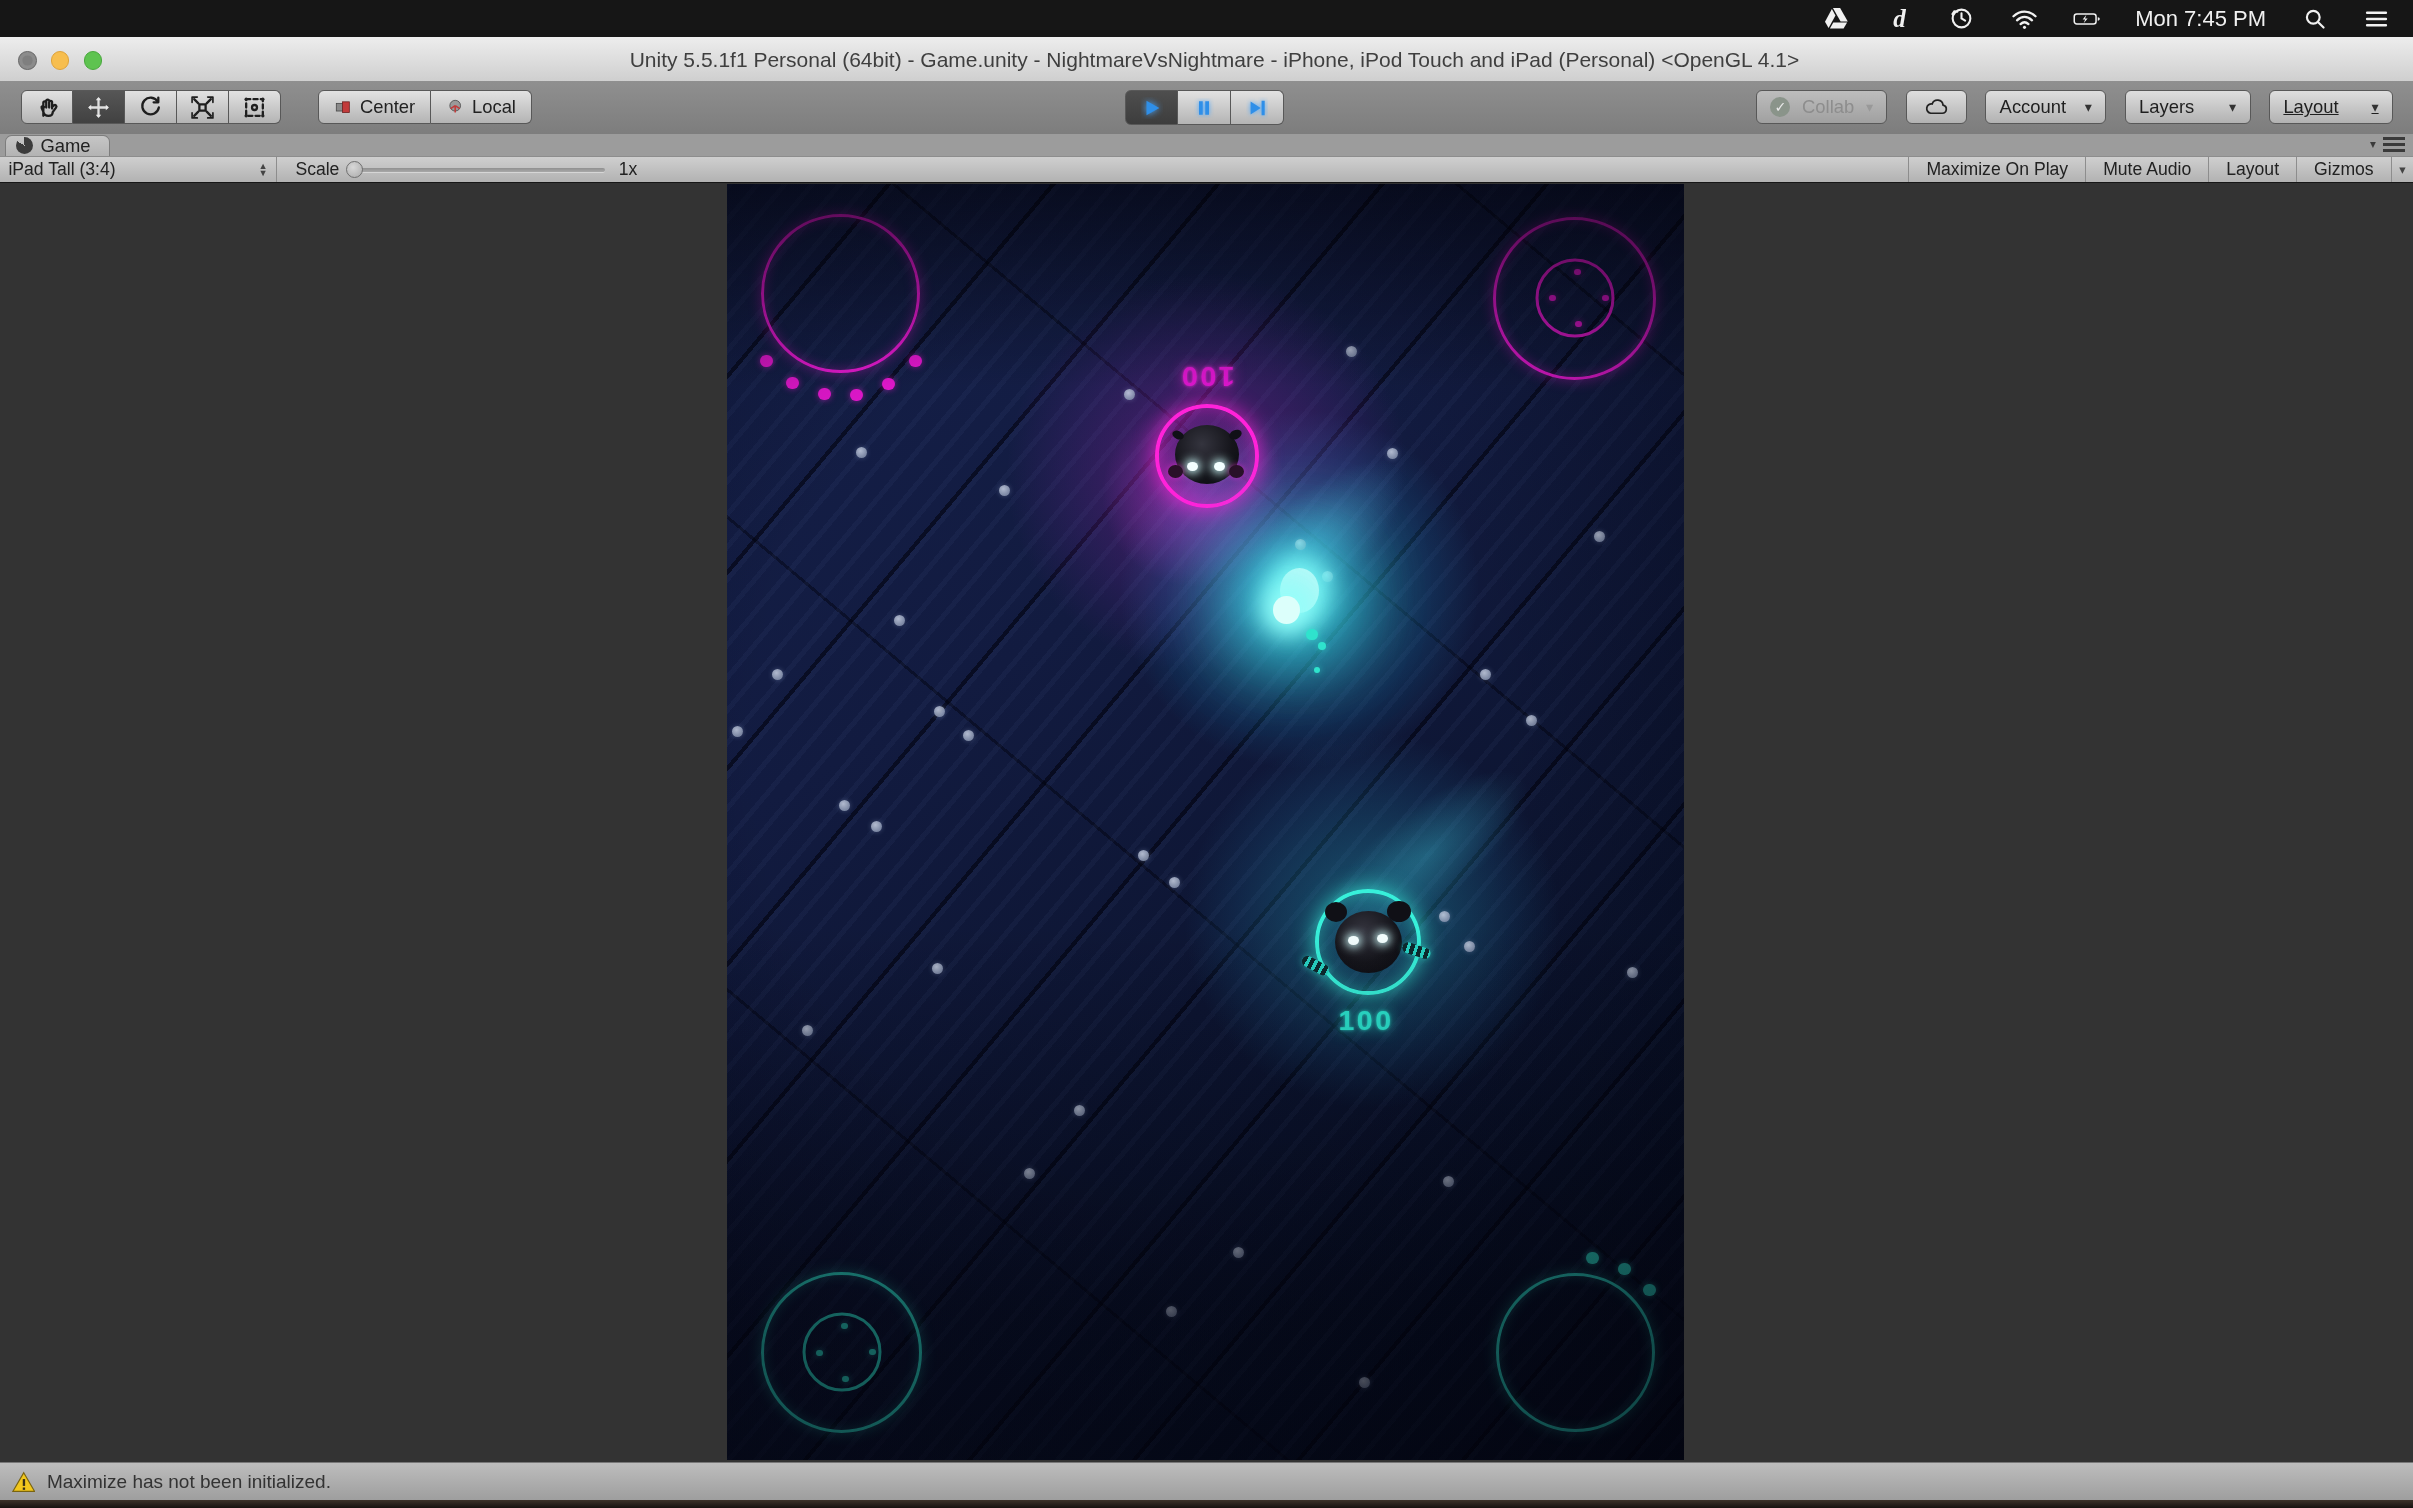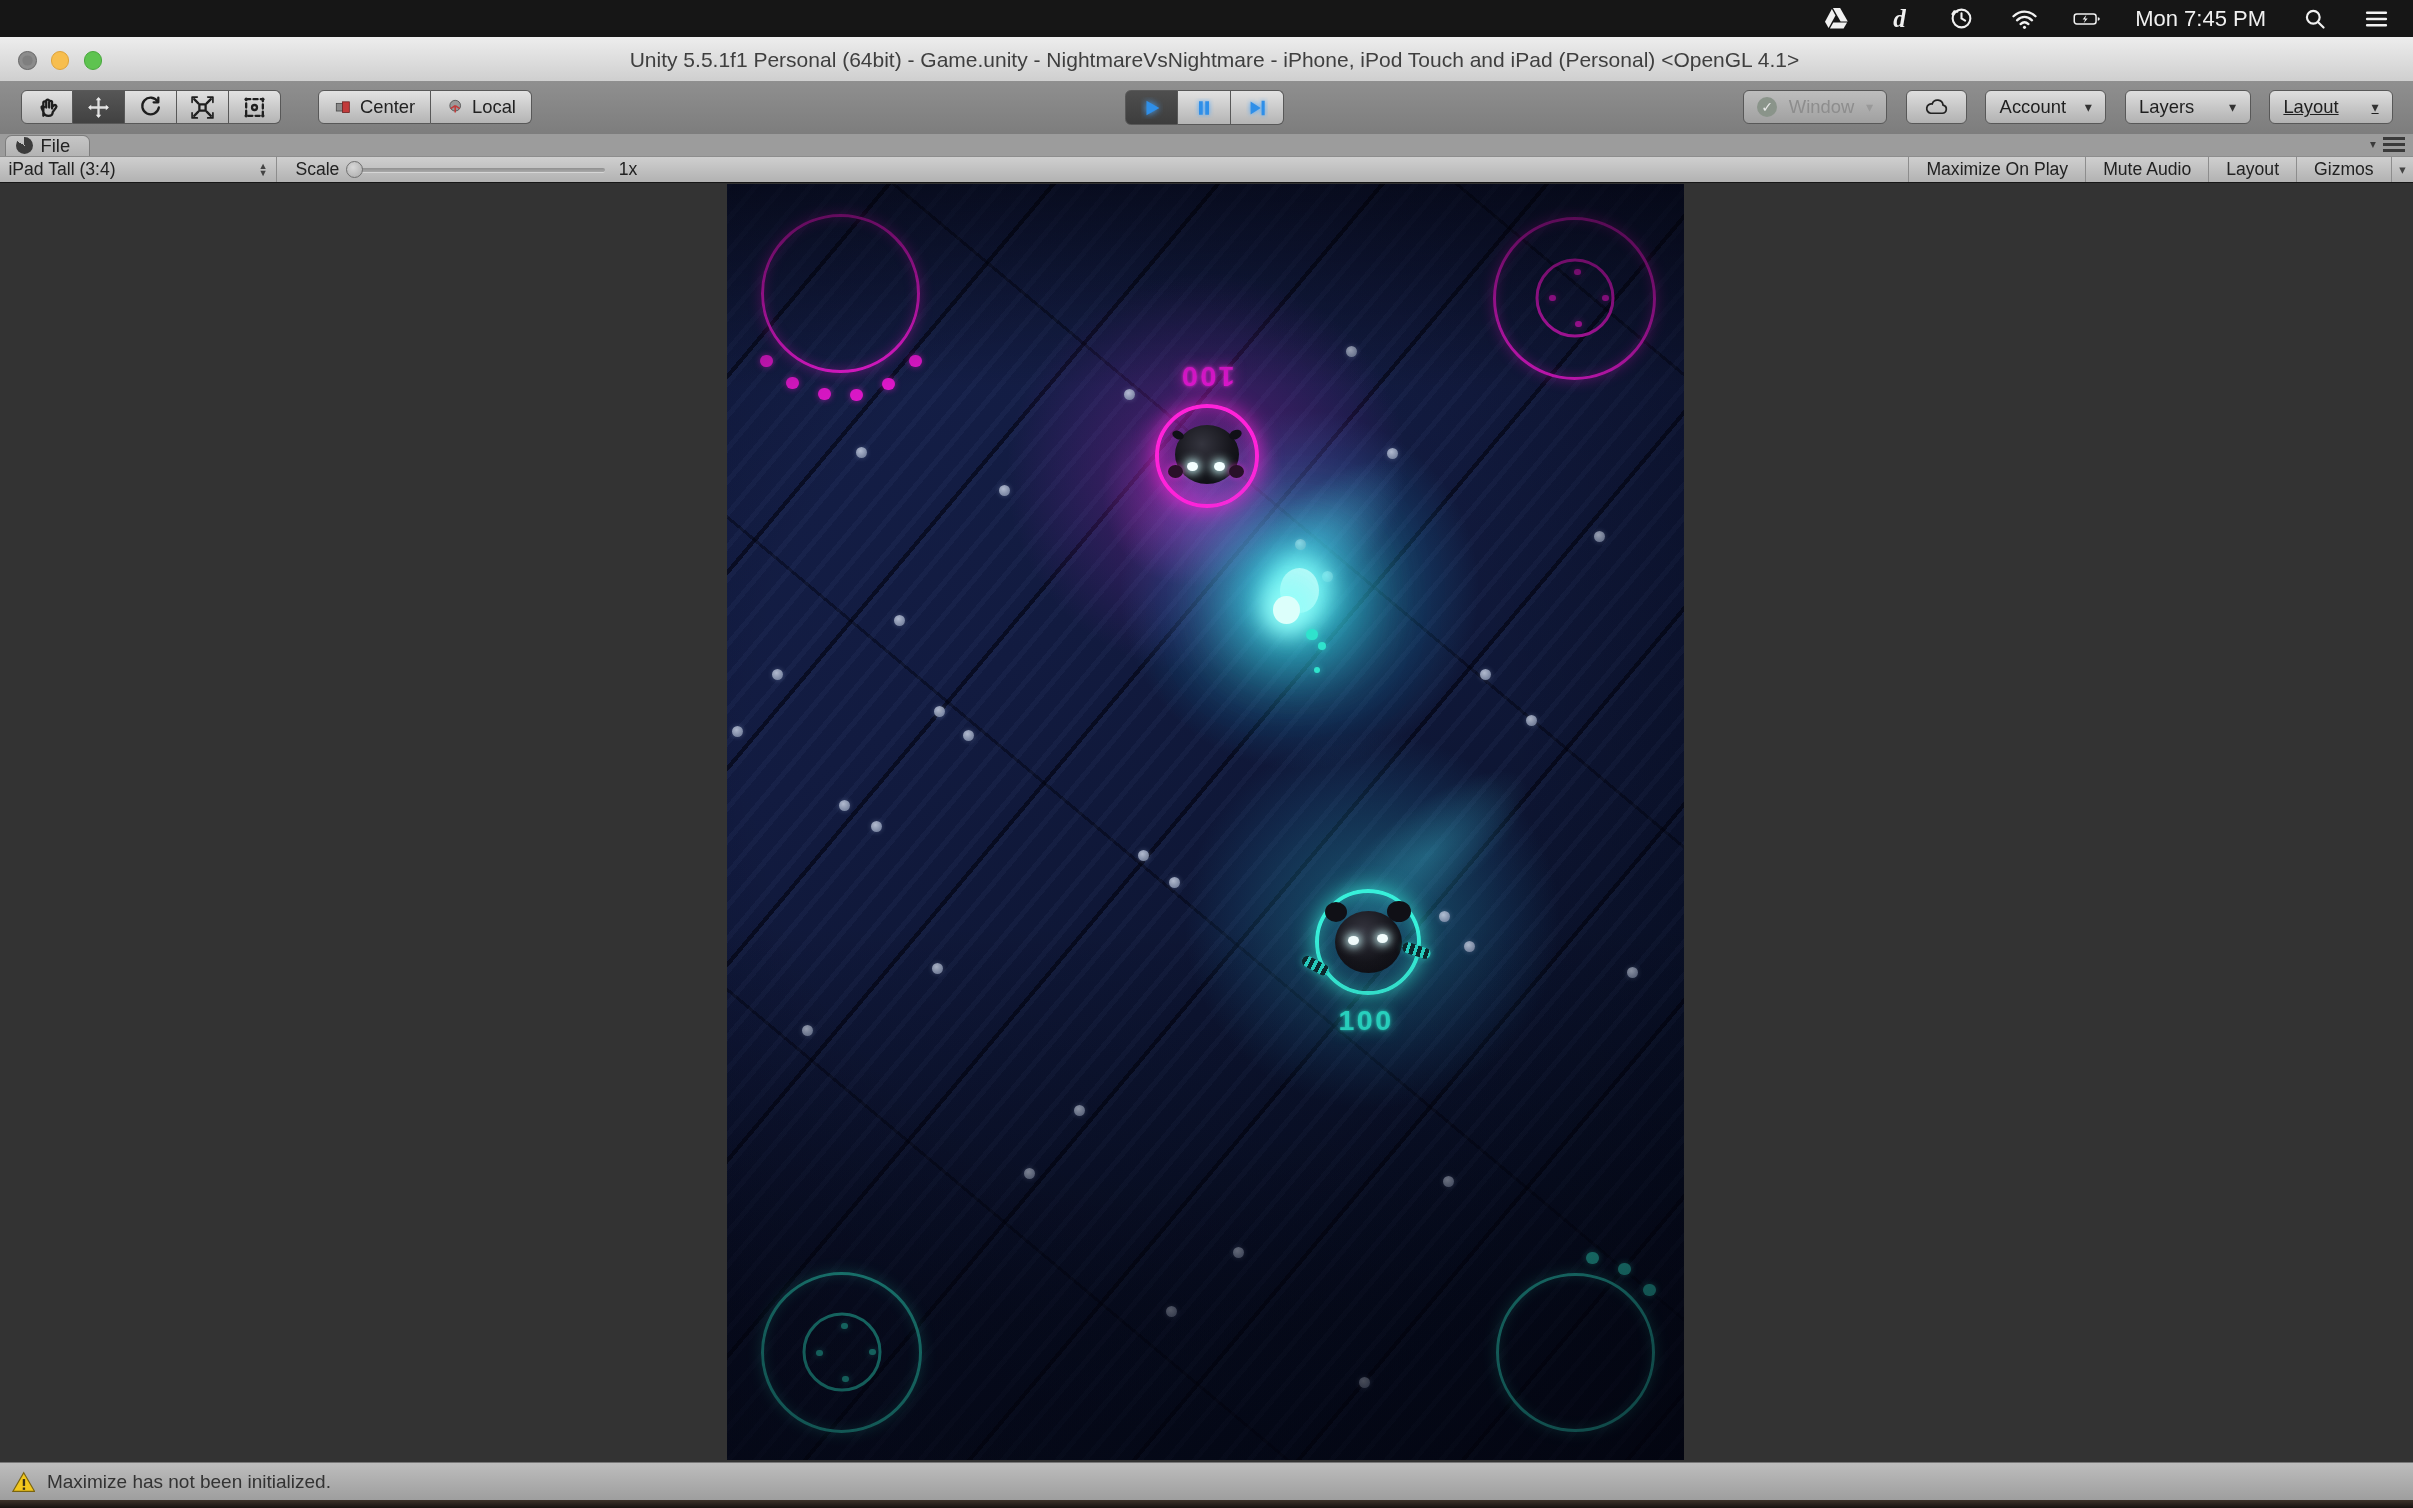--- a/index.html
+++ b/index.html
@@ -271,21 +271,21 @@
     <span class="btn">
       <svg width="22" height="22" viewBox="0 0 24 24">
           <path d="M5 5l11 7-11 7zM17 4h3.4v16H17z" fill="#2f8fe8" style="filter:drop-shadow(0 0 3px #4aa8ff)"></path>
         </svg>
     </span>
   </div>
 
   <div class="right-cluster">
     <span class="dd disabled">
       <span class="collab-check">✓</span>
-      <span>Window</span>
+      <span>Collab</span>
       <span class="caret">▾</span>
     </span>
     <span class="dd" style="padding:0 17px;">
       <svg width="25" height="20" viewBox="0 0 26 20" fill="none" stroke="#222" stroke-width="1.8">
           <path d="M7 16.5h12a4.3 4.3 0 0 0 .8-8.5 5.8 5.8 0 0 0-11.3-1.2A4.9 4.9 0 0 0 7 16.5z"></path>
         </svg>
     </span>
     <span class="dd" style="width:121px;">
       <span>Account</span>
       <span class="caret" style="margin-left:auto">▾</span>
@@ -297,21 +297,21 @@
     <span class="dd" style="width:124px;text-decoration:underline;">
       <span>Layout</span>
       <span class="caret" style="margin-left:auto">▾</span>
     </span>
   </div>
 </div>
 
 <div class="tabrow">
   <div class="tab">
     <span class="pacman"></span>
-    <span>File</span>
+    <span>Game</span>
   </div>
   <div class="panel-menu">
     <span class="tiny-caret">▾</span>
     <span class="bars"></span>
   </div>
 </div>
 
 <div class="controlbar">
   <div class="aspect">
     <span>iPad Tall (3:4)</span>

